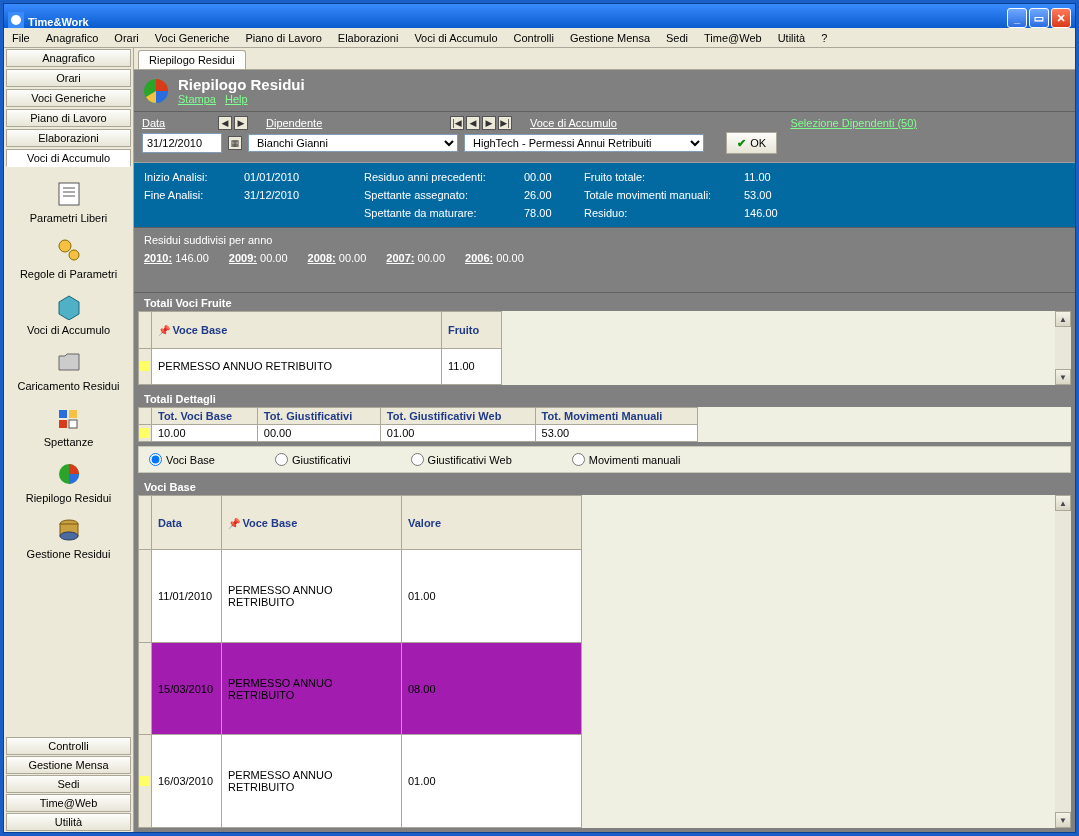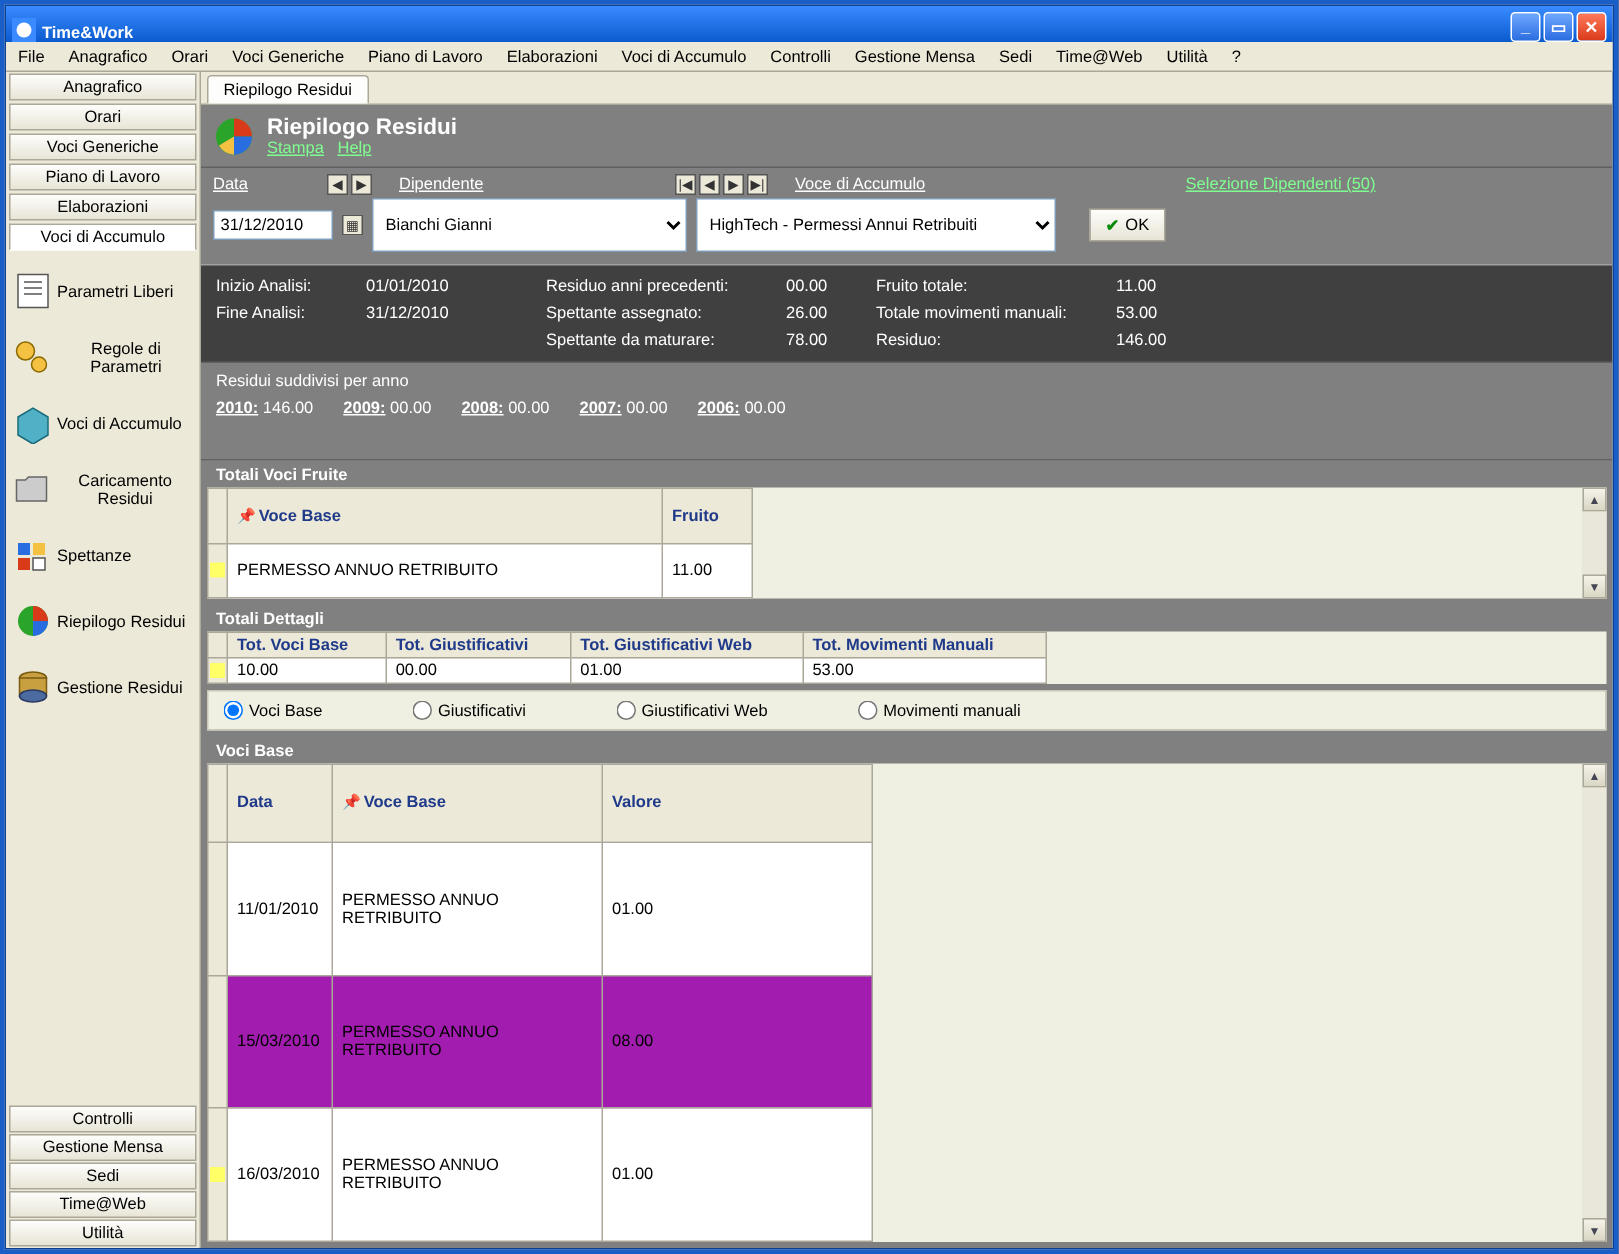--- a/index.html
+++ b/index.html
@@ -11,42 +11,42 @@
 .titlebar .win-btns { display: flex; gap: 2px; }
 .win-btn { width: 20px; height: 20px; background: linear-gradient(to bottom, #6fa8ff, #2a6de0); border: 1px solid #fff; border-radius: 3px; display: flex; align-items: center; justify-content: center; color: #fff; font-weight: bold; }
 .win-btn.close { background: linear-gradient(to bottom, #ff7a5a, #d93a1a); }
 .menubar { background: #ece9d8; height: 20px; display: flex; align-items: center; border-bottom: 1px solid #aca899; }
 .menubar span { padding: 2px 8px; cursor: default; }
 .main { flex: 1; display: flex; overflow: hidden; }
 .sidebar { width: 130px; background: #ece9d8; border-right: 1px solid #aca899; display: flex; flex-direction: column; }
 .side-btn { height: 18px; border: 1px solid #aca899; background: linear-gradient(to bottom, #fdfdfb, #e8e5d6); margin: 1px 2px; text-align: center; line-height: 16px; cursor: default; }
 .side-btn.active { background: #fff; border-bottom: 1px solid #fff; }
 .side-icons { flex: 1; overflow: auto; padding-top: 4px; }
-.side-icon { display: flex; align-items: center; margin: 6px 2px 10px; cursor: default; text-align: center; }
+.side-icon { display: flex; flex-direction: column; align-items: center; margin: 6px 2px 10px; cursor: default; text-align: center; }
 .side-icon .ic { width: 32px; height: 32px; display: flex; align-items: center; justify-content: center; margin-bottom: 2px; }
 .side-bottom { }
 .content { flex: 1; background: #808080; display: flex; flex-direction: column; overflow: hidden; }
 .tabbar { background: #ece9d8; height: 22px; display: flex; align-items: flex-end; padding-left: 4px; border-bottom: 1px solid #aca899; }
 .tab { background: #fdfdfb; border: 1px solid #aca899; border-bottom: none; padding: 3px 10px; border-radius: 3px 3px 0 0; }
 .page-header { background: #808080; color: #fff; padding: 6px 8px; display: flex; align-items: center; gap: 8px; border-bottom: 1px solid #606060; }
 .page-header .pie { width: 28px; height: 28px; }
 .page-header h1 { font-size: 15px; font-weight: bold; display: block; }
 .page-header .links { font-size: 11px; }
 .page-header .links a { color: #7fff8f; text-decoration: underline; margin-right: 6px; }
 .filter-row { background: #808080; color: #fff; padding: 4px 8px 8px; }
 .filter-labels { display: flex; align-items: center; gap: 6px; margin-bottom: 2px; }
 .filter-labels .lbl { text-decoration: underline; }
 .filter-controls { display: flex; align-items: center; gap: 6px; }
 .nav-arrows { display: inline-flex; gap: 2px; }
 .arrow { width: 14px; height: 14px; background: #ece9d8; border: 1px solid #555; display: inline-flex; align-items: center; justify-content: center; font-size: 9px; color: #333; }
 .input-date { width: 80px; height: 20px; border: 1px solid #7f9db9; background: #fff; padding: 2px 4px; color: #000; }
-.input-sel { height: 36px; border: 1px solid #7f9db9; background: #fff; padding: 1px 4px; color: #000; }
+.input-sel { height: 18px; border: 1px solid #7f9db9; background: #fff; padding: 1px 4px; color: #000; }
 .ok-btn { height: 22px; padding: 0 10px; background: linear-gradient(to bottom, #fdfdfb, #e8e5d6); border: 1px solid #aca899; display: inline-flex; align-items: center; gap: 4px; color: #000; }
 .link-green { color: #7fff8f; text-decoration: underline; }
-.summary { background: #404040; color: #fff; padding: 8px 10px; border-top: 1px solid #a0a0a0; border-bottom: 1px solid #606060; }
+.summary { background: #0369a1; color: #fff; padding: 8px 10px; border-top: 1px solid #a0a0a0; border-bottom: 1px solid #606060; }
 .summary-grid { display: grid; grid-template-columns: 100px 120px 160px 60px 160px 60px; row-gap: 6px; }
 .years-row { background: #808080; color: #fff; padding: 6px 10px 28px; border-bottom: 1px solid #606060; }
 .years-row .hdr { margin-bottom: 6px; }
 .years-row .yrs { display: flex; gap: 20px; }
 .years-row .yr-label { text-decoration: underline; font-weight: bold; }
 .sec-title { background: #808080; color: #fff; font-weight: bold; padding: 4px 10px 2px; }
 .table-wrap { background: #eff0e2; margin: 0 4px 4px; display: flex; }
 .table-wrap.fixed { height: 74px; }
 .mini-table { border-collapse: collapse; }
 .mini-table th { background: #ece9d8; border: 1px solid #aca899; color: #203a8a; font-weight: bold; text-align: left; padding: 2px 6px; }

